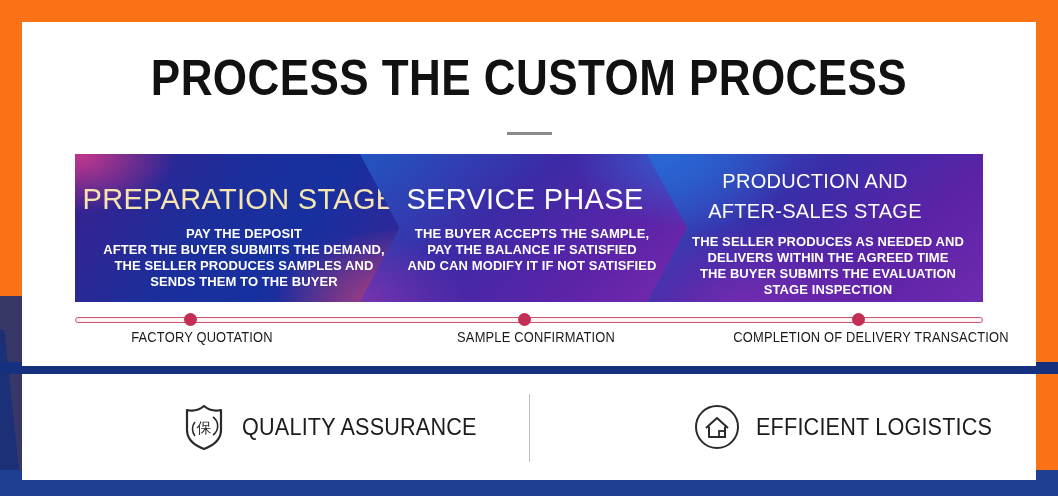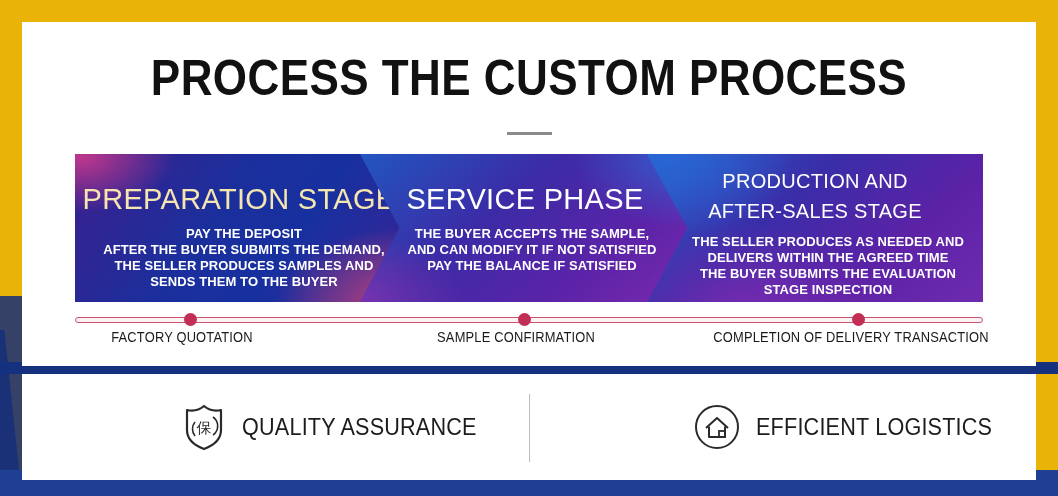--- a/index.html
+++ b/index.html
@@ -8,21 +8,21 @@
     width: 1058px;
     height: 496px;
     overflow: hidden;
     font-family: "Liberation Sans", sans-serif;
   }
 
   #stage {
     position: relative;
     width: 1058px;
     height: 496px;
-    background: #eab308;
+    background: #f97316;
     overflow: hidden;
   }
 
   
   .deco {
     position: absolute;
     background: #152d77;
     opacity: .85;
   }
   .deco-left {
@@ -165,21 +165,21 @@
   }
   .tl-dot {
     position: absolute;
     top: -3px;
     width: 13px; height: 13px;
     border-radius: 50%;
     background: #c32e54;
   }
   .tl-labels {
     position: absolute;
-    left: 14px; top: 329px;
+    left: 34px; top: 329px;
     width: 1008px; height: 20px;
   }
   .tl-label {
     position: absolute;
     font-family: "Liberation Sans Narrow", "Liberation Sans", sans-serif;
     font-weight: 400;
     font-size: 14px;
     color: #1a1a1a;
     letter-spacing: .2px;
     white-space: nowrap;
@@ -240,22 +240,22 @@
         <div>AFTER THE BUYER SUBMITS THE DEMAND,</div>
         <div>THE SELLER PRODUCES SAMPLES AND</div>
         <div>SENDS THEM TO THE BUYER</div>
       </div>
     </div>
 
     <div class="banner b2">
       <div class="b-head">SERVICE PHASE</div>
       <div class="b-body">
         <div>THE BUYER ACCEPTS THE SAMPLE,</div>
+        <div>PAY THE BALANCE IF SATISFIED</div>
         <div>AND CAN MODIFY IT IF NOT SATISFIED</div>
-        <div>PAY THE BALANCE IF SATISFIED</div>
       </div>
     </div>
 
     <div class="banner b3">
       <div class="b-head">
         <div>PRODUCTION AND</div>
         <div>AFTER-SALES STAGE</div>
       </div>
       <div class="b-body">
         <div>THE SELLER PRODUCES AS NEEDED AND</div>

